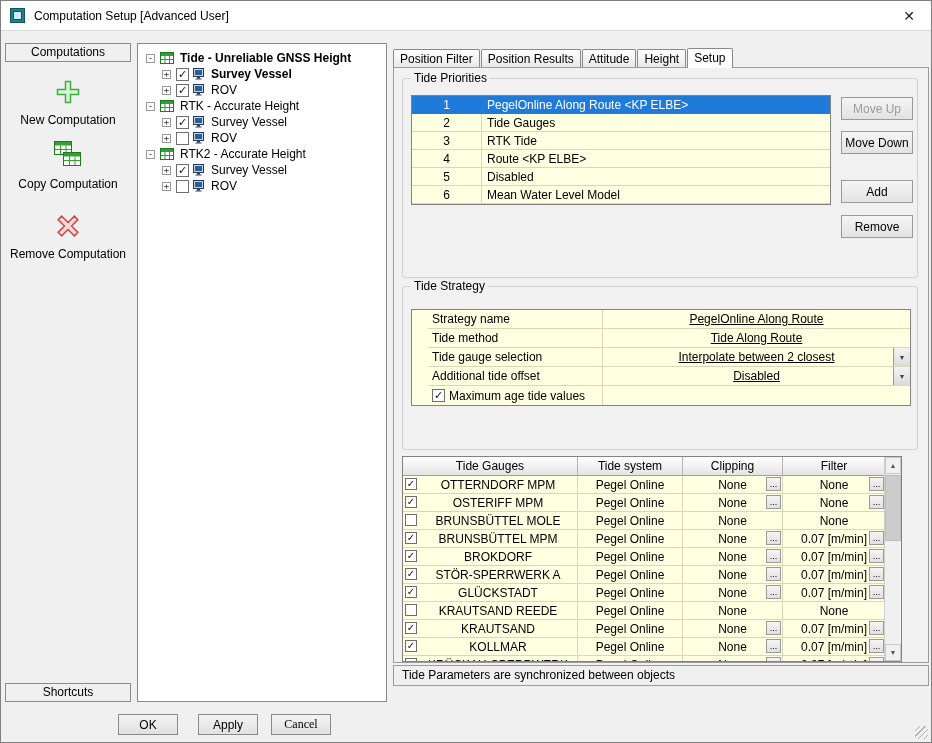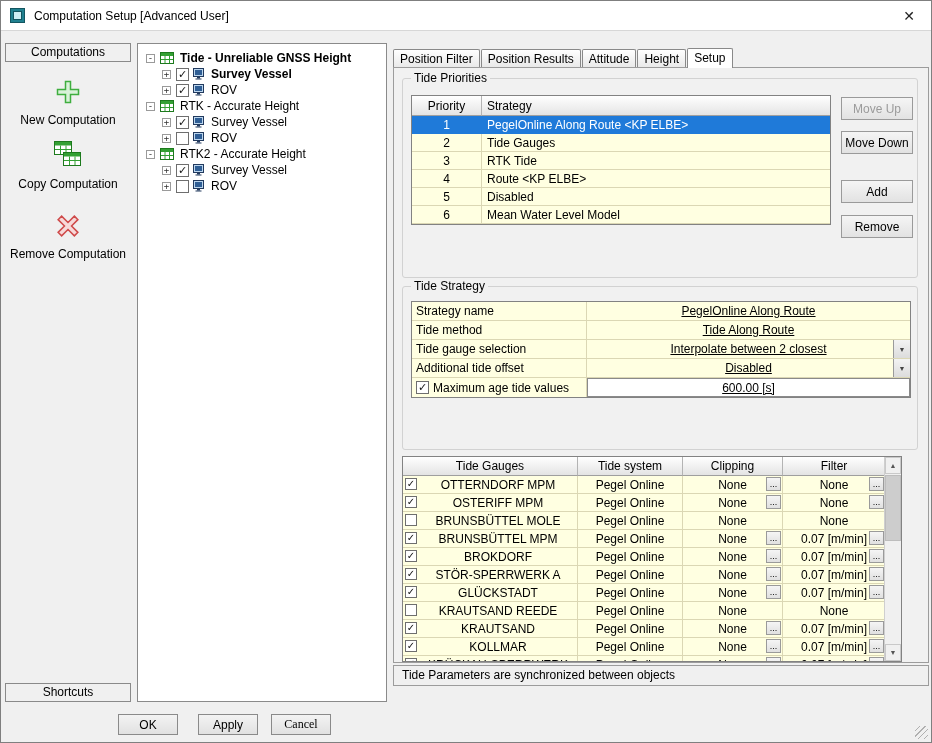--- a/index.html
+++ b/index.html
@@ -80,22 +80,22 @@
   .prio-row .c-priority { justify-content:center; }
   .prio-row.selected { background:#1f7ad9; }
   .prio-row.selected .pr-cell { color:#fff; border-color:#1f7ad9; }
 
   .gbtn { position:absolute; left:438px; width:72px; height:23px; font:inherit;
           background:linear-gradient(#f5f5f5,#e2e2e2); border:1px solid #9a9a9a; text-align:center; }
   .gbtn.disabled { color:#9b9b9b; }
   #btn-moveup { top:18px; } #btn-movedown { top:52px; } #btn-add { top:101px; } #btn-remove { top:136px; }
 
   
-  .strategy-table { position:absolute; left:8px; top:14px; width:500px; border:1px solid #828282;
-                    background:#ffffe1; }
+  .strategy-table { position:absolute; left:8px; top:22px; width:500px; border:1px solid #828282;
+                    background:#ffffe1;padding-left:16px; }
   .s-row { display:flex; height:19px; }
   .s-label { width:175px; border-right:1px solid #dbd7b4; border-bottom:1px solid #dbd7b4;
              display:flex; align-items:center; padding:0 4px; background:#ffffe1; white-space:nowrap; }
   .s-label .cb { margin-right:4px; }
   .s-value { flex:1; border-bottom:1px solid #dbd7b4; display:flex; align-items:center;
              justify-content:center; position:relative; background:#ffffe1;text-decoration:underline; }
   .s-row:last-child .s-label, .s-row:last-child .s-value { border-bottom:none; }
   .s-value.edit { background:#fff; box-shadow: inset 0 0 0 1px #8a8a8a; }
   .drop-btn { position:absolute; right:0; top:0; bottom:0; width:17px;
               background:linear-gradient(#f3f3f3,#dcdcdc); border-left:1px solid #9a9a9a;
@@ -311,24 +311,20 @@
     <div class="tab">Attitude</div>
     <div class="tab">Height</div>
     <div class="tab active">Setup</div>
   </div>
 
 <div class="tab-page">
 
   <div class="groupbox gb-priorities">
     <span class="gb-label">Tide Priorities</span>
     <div class="prio-table">
-      <div class="prio-header">
-        <div class="ph-cell c-priority">Priority</div>
-        <div class="ph-cell c-strategy">Strategy</div>
-      </div>
       <div id="prio-rows">
           <div class="prio-row selected">
             <div class="pr-cell c-priority">1</div>
             <div class="pr-cell c-strategy">PegelOnline Along Route &lt;KP ELBE&gt;</div>
           </div>
           <div class="prio-row">
             <div class="pr-cell c-priority">2</div>
             <div class="pr-cell c-strategy">Tide Gauges</div>
           </div>
           <div class="prio-row">
@@ -390,23 +386,20 @@
           <div class="s-value">
             <span>Disabled</span>
             <span class="drop-btn">▼</span>
           </div>
         </div>
         <div class="s-row">
           <div class="s-label">
             <span class="cb">✓</span>
             <span>Maximum age tide values</span>
           </div>
-          <div class="s-value edit">
-            <span>600.00 [s]</span>
-          </div>
         </div>
       </div>
   </div>
 
   <div class="gauges">
     <div class="g-header">
       <div class="gh-cell g-name">Tide Gauges</div>
       <div class="gh-cell g-sys">Tide system</div>
       <div class="gh-cell g-clip">Clipping</div>
       <div class="gh-cell g-filter">Filter</div>

